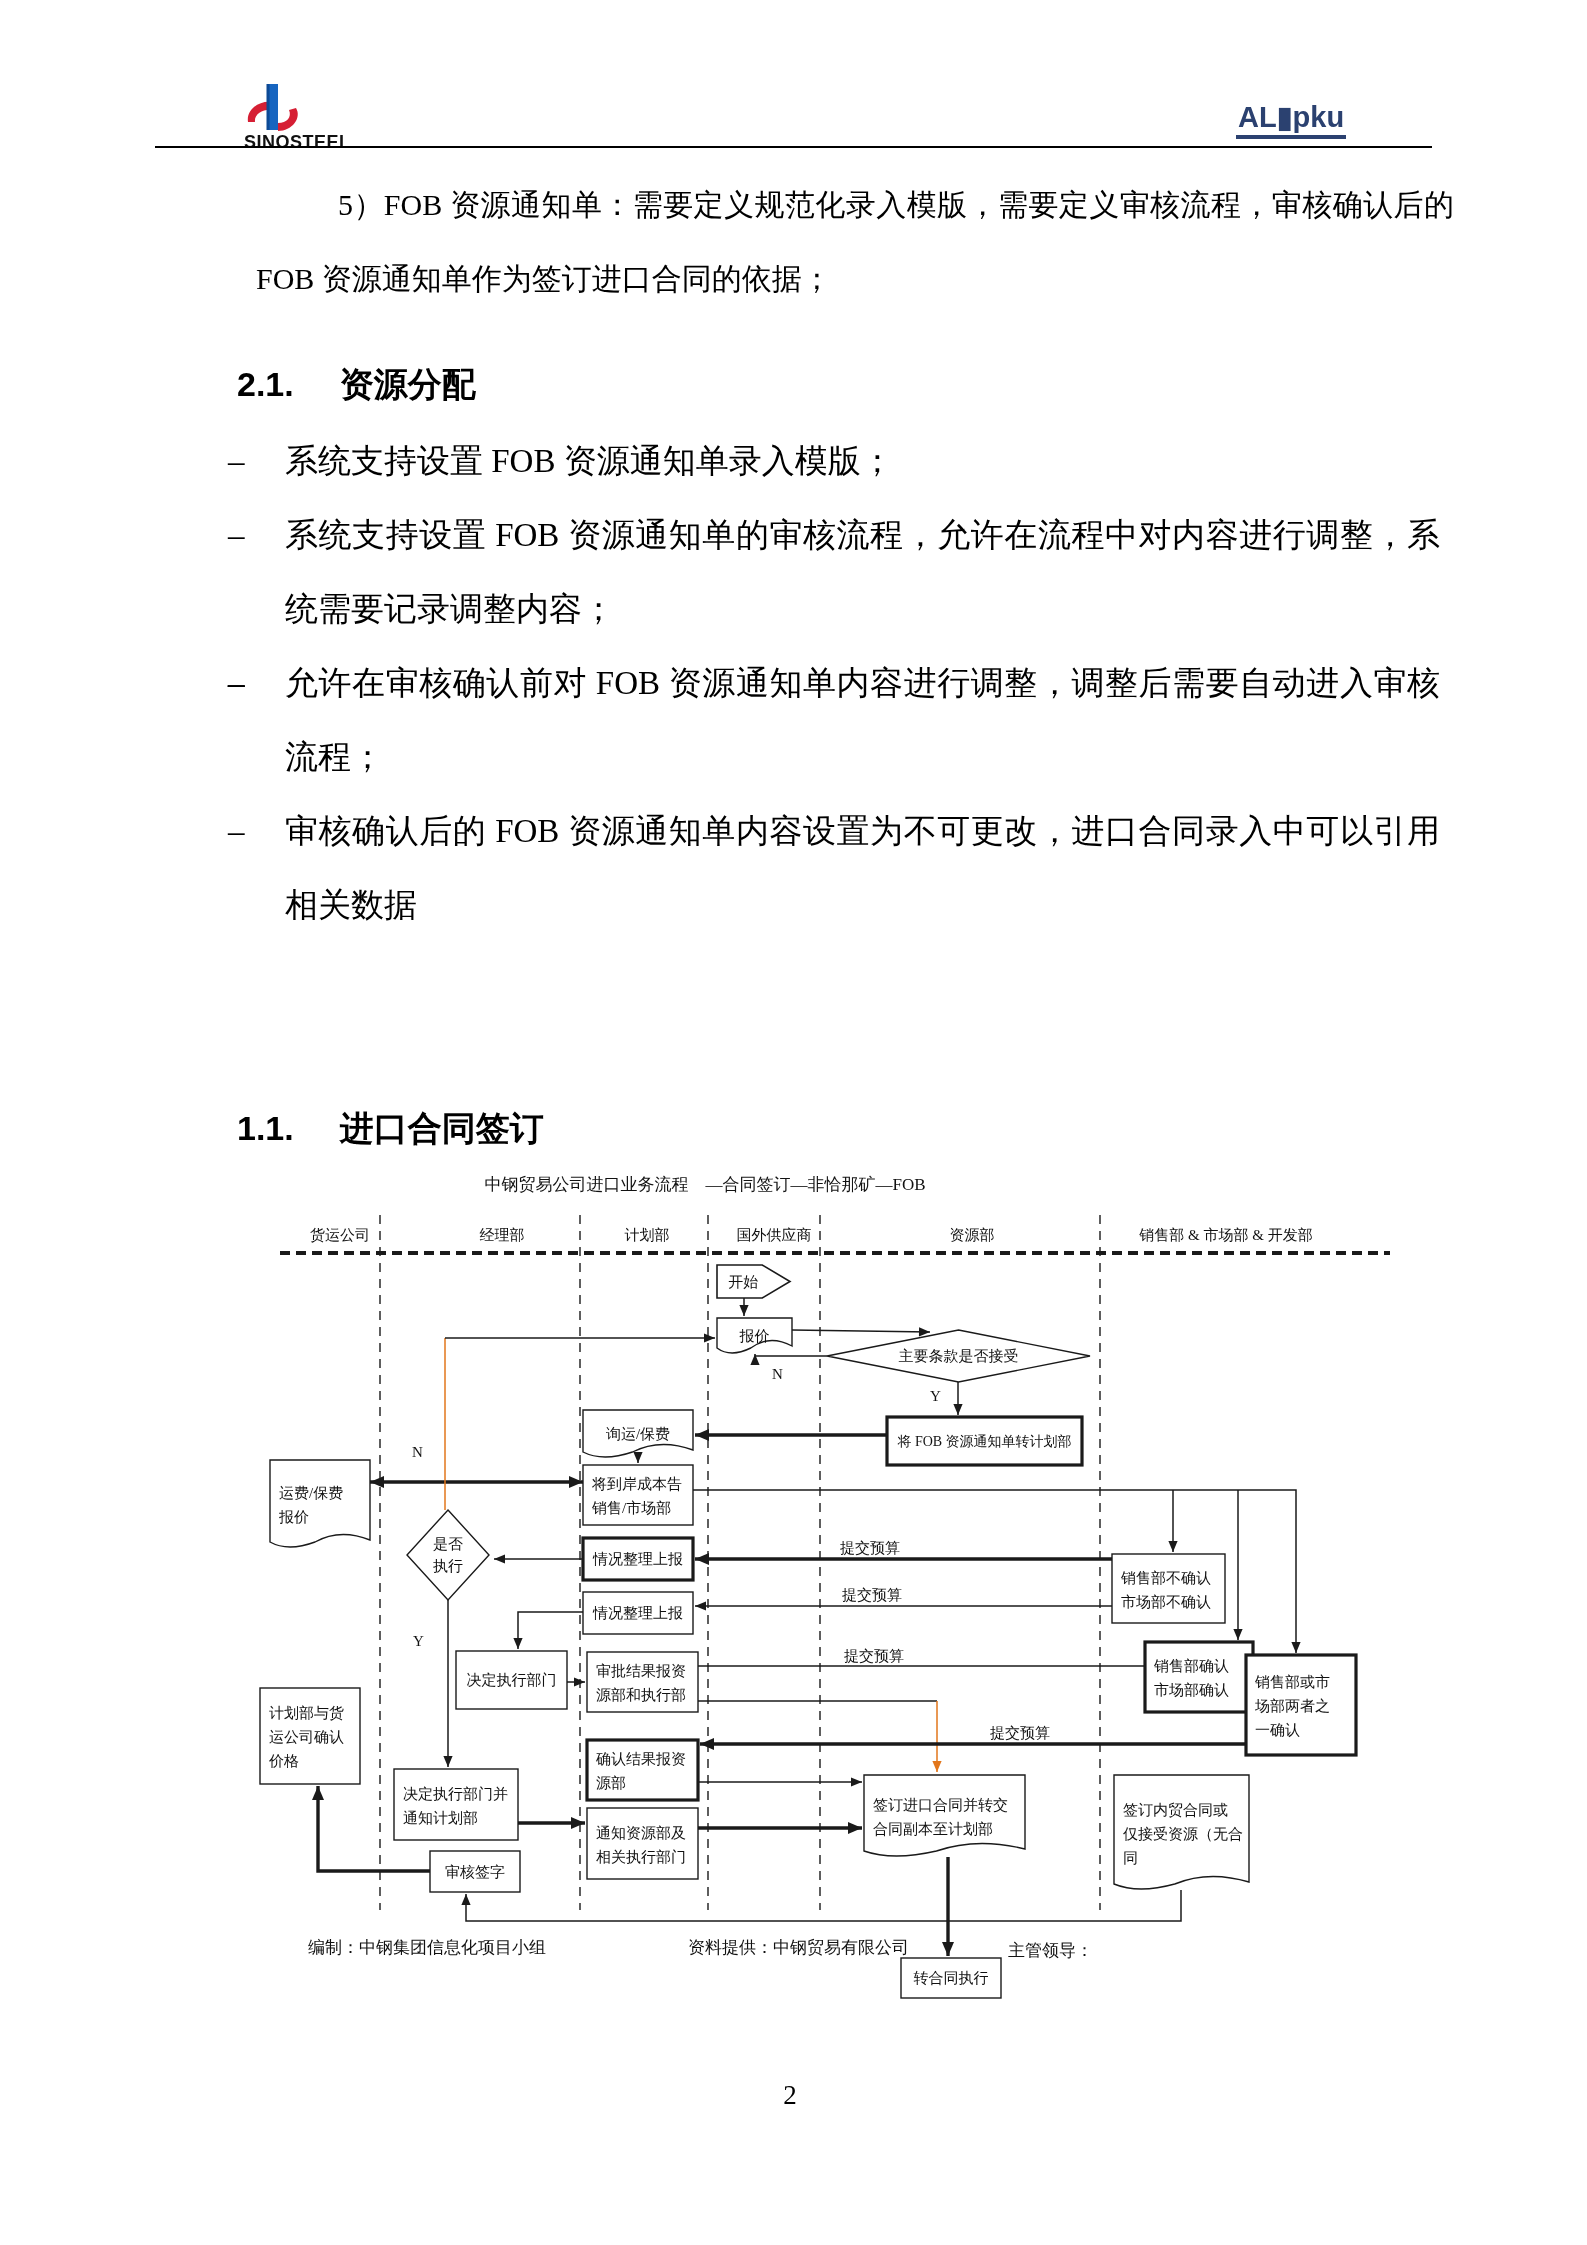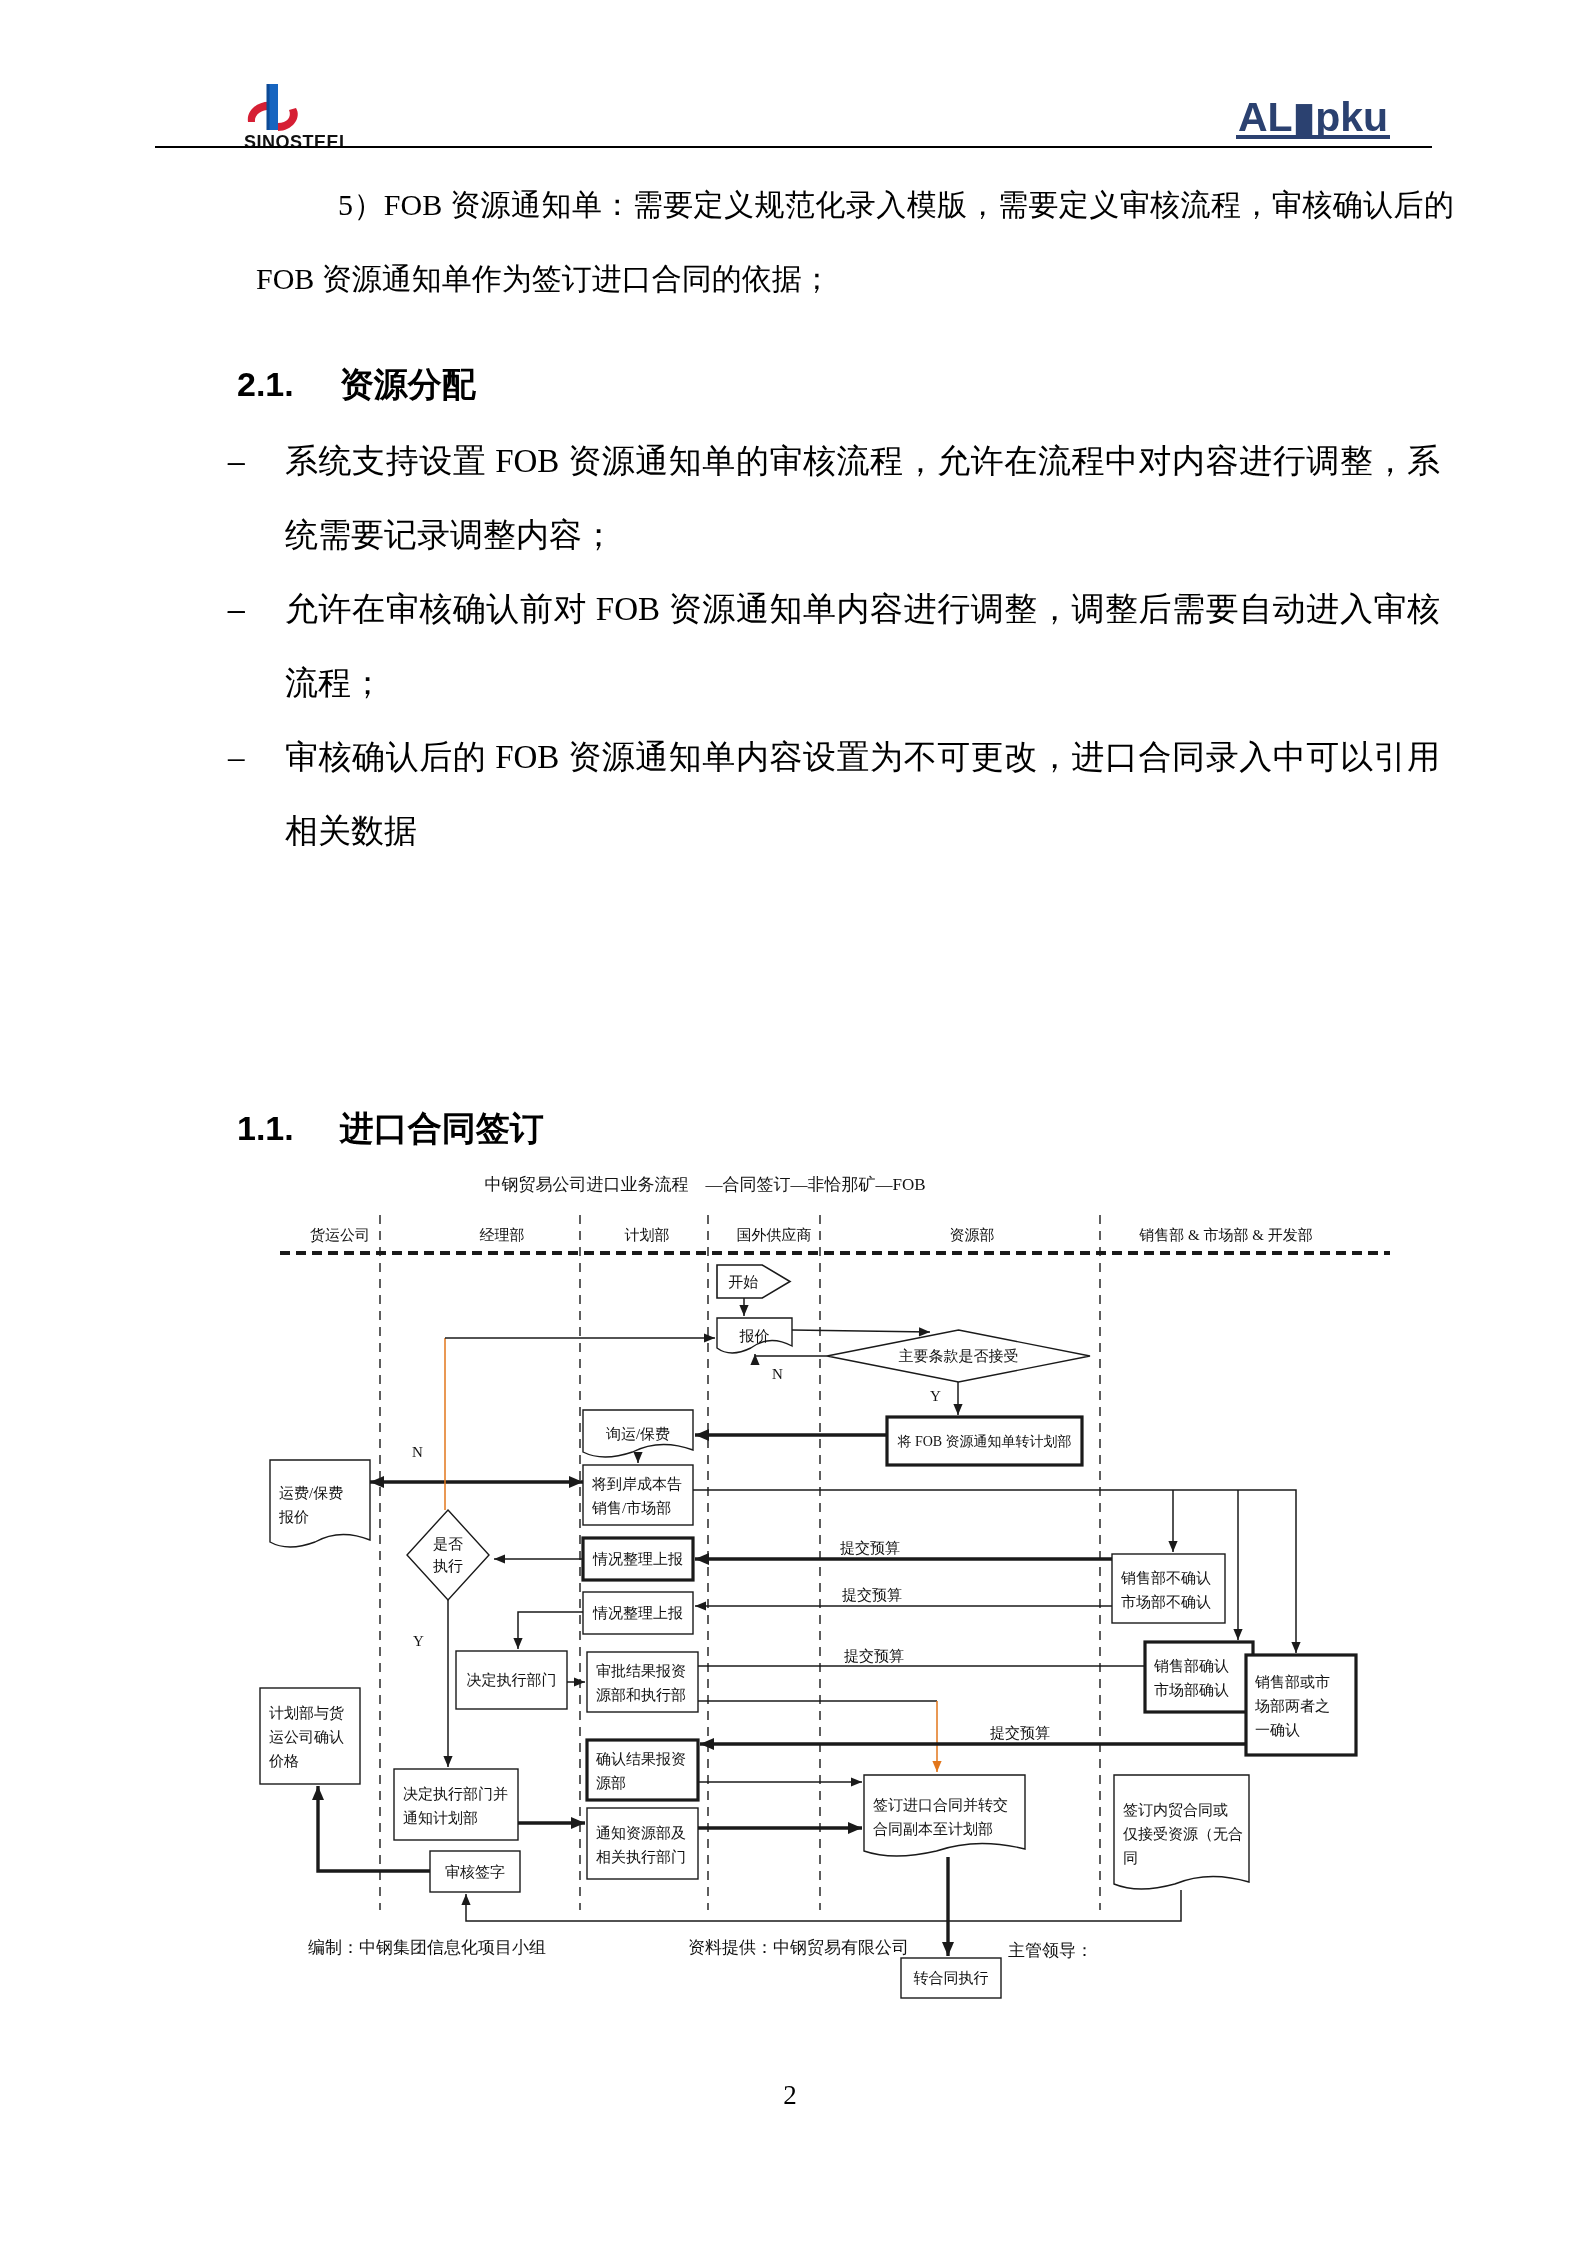--- a/index.html
+++ b/index.html
@@ -5,21 +5,21 @@
   html,body{margin:0;padding:0;background:#888;}
   .page{position:relative;width:1587px;height:2245px;background:#fff;margin:0 auto;
         font-family:"Liberation Serif","DejaVu Serif",serif;color:#000;overflow:hidden;}
   
   .hdr-title{position:absolute;left:637px;top:110px;font-size:29px;letter-spacing:1px;white-space:nowrap;}
   .hdr-rule{position:absolute;left:155px;top:146px;width:1277px;height:2px;background:#000;}
   .logo-left{position:absolute;left:238px;top:76px;width:72px;height:74px;}
   .logo-left .brand{position:absolute;left:6px;top:56px;font-family:"Liberation Sans",sans-serif;
         font-weight:bold;font-size:18px;letter-spacing:0.5px;color:#111;}
   .logo-right{position:absolute;left:1236px;top:100px;font-family:"Liberation Sans",sans-serif;
-        font-weight:bold;font-size:41px;color:#2b4170;border-bottom:4px solid #2b4170;
+        font-weight:bold;font-size:29px;color:#2b4170;border-bottom:4px solid #2b4170;
         padding:0 2px 1px 2px;line-height:34px;text-align:right;}
   
   .intro{position:absolute;left:256px;top:168px;width:1198px;font-size:30px;line-height:74px;
         text-indent:82px;text-align:justify;}
   .sec-head{position:absolute;font-family:"Liberation Sans",sans-serif;font-weight:bold;
         font-size:34px;white-space:nowrap;}
   .sec-head .num{margin-right:46px;}
   #sec1{left:237px;top:362px;}
   #sec2{left:237px;top:1106px;}
   .bullets{position:absolute;left:228px;top:424px;width:1212px;}
@@ -47,21 +47,21 @@
   <div class="logo-right">AL▮pku</div>
   <div class="hdr-rule"></div>
 
   <div class="intro">5）FOB 资源通知单：需要定义规范化录入模版，需要定义审核流程，审核确认后的 FOB 资源通知单作为签订进口合同的依据；</div>
 
   <div class="sec-head" id="sec1">
     <span class="num">2.1.</span><span>资源分配</span>
   </div>
 
   <div class="bullets" id="bullet-list">
-      <div class="bullet-item"><span class="dash">–</span></div>
+      <div class="bullet-item"><span class="dash">–</span><span>系统支持设置 FOB 资源通知单录入模版；</span></div>
       <div class="bullet-item"><span class="dash">–</span><span>系统支持设置 FOB 资源通知单的审核流程，允许在流程中对内容进行调整，系统需要记录调整内容；</span></div>
       <div class="bullet-item"><span class="dash">–</span></div>
       <div class="bullet-item"><span class="dash">–</span></div>
       <div class="bullet-item"><span class="dash">–</span><span>允许在审核确认前对 FOB 资源通知单内容进行调整，调整后需要自动进入审核流程；</span></div>
       <div class="bullet-item"><span class="dash">–</span><span>审核确认后的 FOB 资源通知单内容设置为不可更改，进口合同录入中可以引用相关数据</span></div>
     </div>
 
   <div class="sec-head" id="sec2">
     <span class="num">1.1.</span><span>进口合同签订</span>
   </div>

